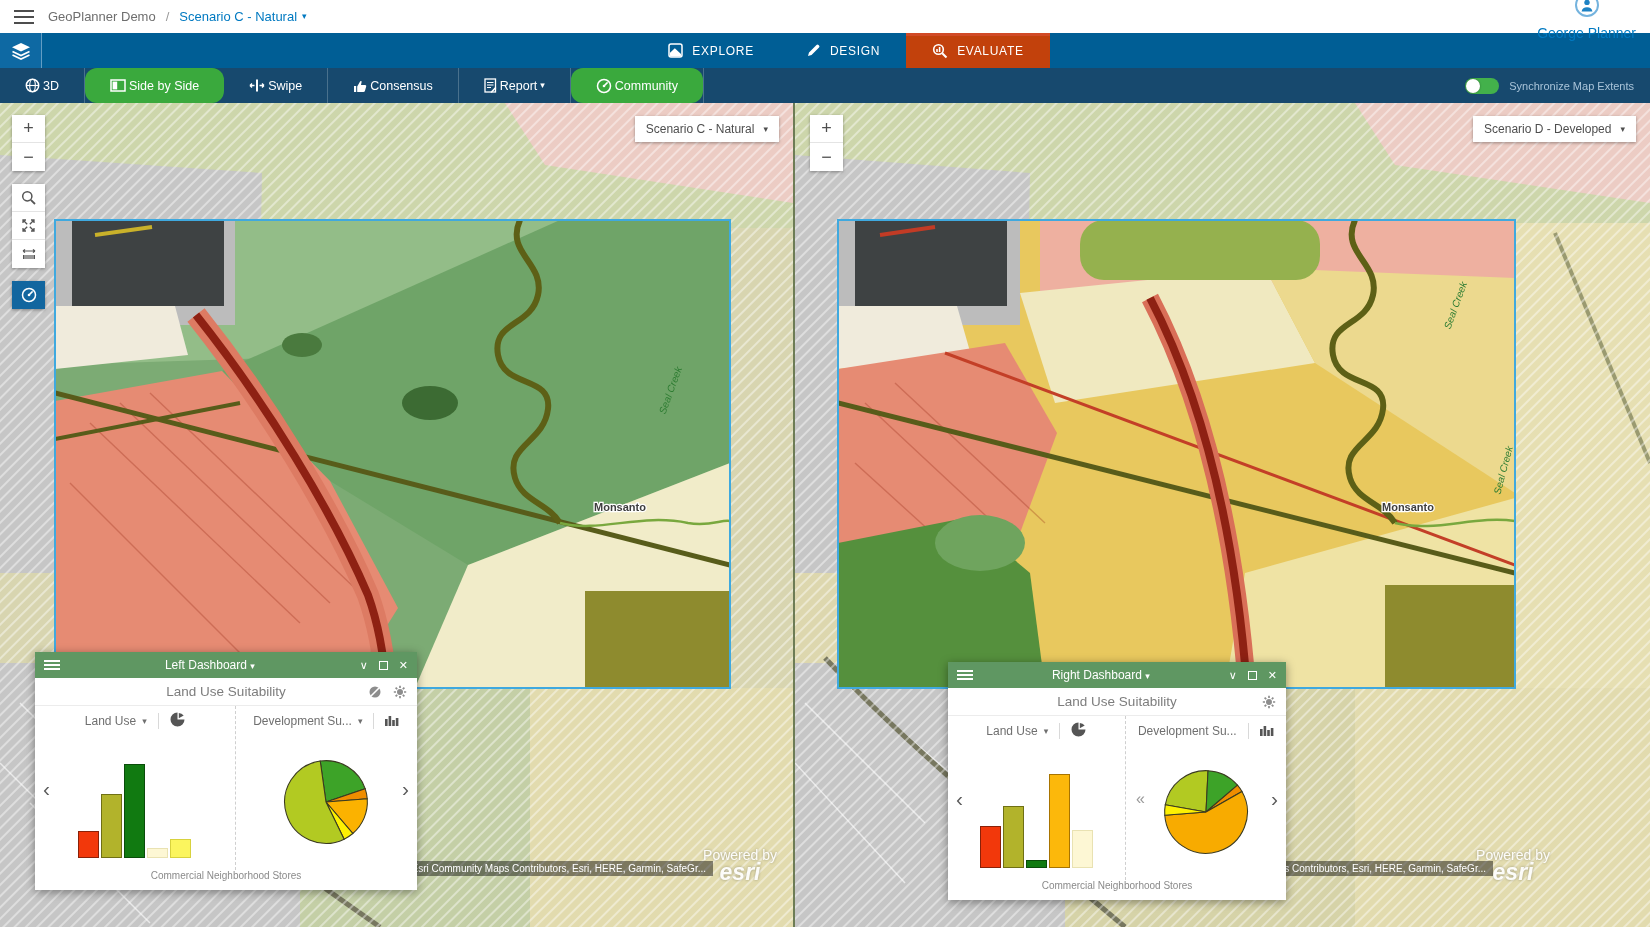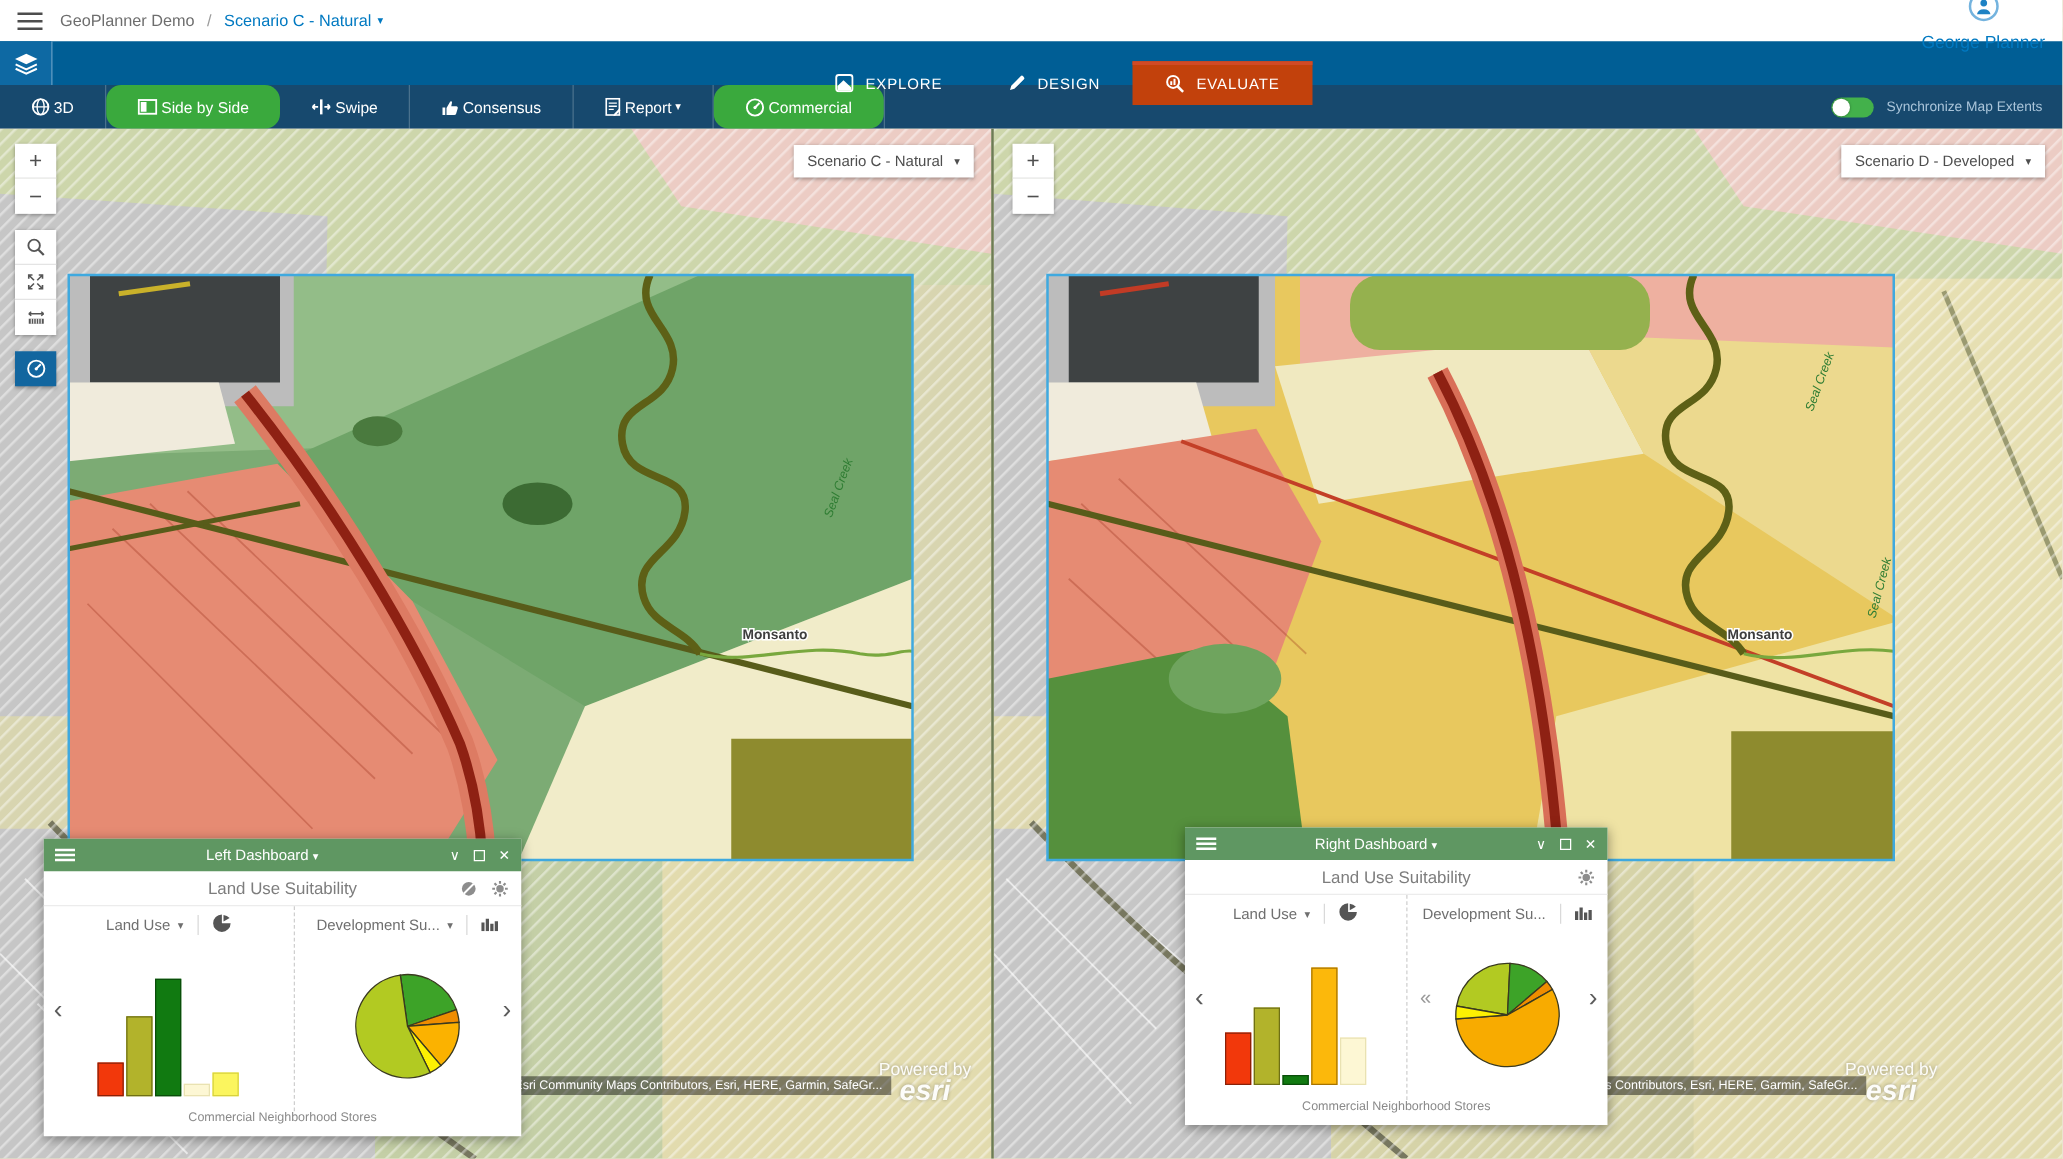--- a/index.html
+++ b/index.html
@@ -14,21 +14,21 @@
   .burger::after { content:""; position:absolute; left:0; right:0; top:4px; height:2px; background:#4d4d4d; }
   .crumb { font-size:13px; color:#6e6e6e; display:flex; align-items:center; gap:10px; }
   .crumb .sep { color:#9a9a9a; }
   .crumb-link { color:#0079c1; cursor:pointer; display:flex; align-items:center; gap:5px; }
   .caret { font-size:9px; line-height:1; }
   .user { margin-left:auto; display:flex; align-items:center; gap:8px; color:#0079c1; font-size:14px; cursor:pointer;flex-direction:column; }
   .avatar { width:24px; height:24px; border:2px solid #74b3de; border-radius:50%; display:flex; align-items:center; justify-content:center; overflow:hidden; }
   
   .navbar { height:35px; background:#005e95; display:flex; }
   .layers-btn { width:42px; height:100%; background:#0e69a3; border-right:1px solid rgba(255,255,255,.35); display:flex; align-items:center; justify-content:center; cursor:pointer; }
-  .tabs { display:flex; margin:16px auto; height:100%; }
+  .tabs { display:flex; margin:0 auto; height:100%; }
   .tab { display:flex; align-items:center; gap:9px; padding:0 26px; color:#fff; font-size:12px; letter-spacing:.7px; cursor:pointer; position:relative; }
   .tab.active { background:#c2410c; }
   .tab.active::before { content:""; position:absolute; top:0; left:0; right:0; height:3px; background:#d14a26; }
   
   .toolbar { height:35px; background:#17496e; display:flex; align-items:stretch; color:#fff; }
   .tbtn { display:flex; align-items:center; gap:3px; padding:0 25px; font-size:12.5px; cursor:pointer;border-radius:12px; }
   .tbtn.green { background:#3aa93d; }
   .vsep { width:1px; background:rgba(255,255,255,.22); }
   .tspacer { flex:1; }
   .sync { display:flex; align-items:center; gap:10px; padding-right:16px;text-align:center; }
@@ -55,21 +55,21 @@
   .map.left .attrib { right:80px; }
   .map.right .attrib { right:157px; }
   .esri-logo { position:absolute; bottom:44px; color:#fff; text-align:center; opacity:.92; z-index:2; text-shadow:0 0 3px rgba(0,0,0,.35); }
   .map.left .esri-logo { right:16px; }
   .map.right .esri-logo { right:100px; }
   .esri-logo .pb { font-size:14px; }
   .esri-logo .esri { font-size:23px; font-weight:bold; font-style:italic; line-height:.85; }
   .scalebar { position:absolute; left:55px; bottom:53px; z-index:2; }
   
   .dash { position:absolute; background:#fff; box-shadow:0 2px 9px rgba(0,0,0,.4); display:flex; flex-direction:column; z-index:6; }
-  #dashL { left:35px; top:652px; width:382px; height:238px;margin-top:19px; }
+  #dashL { left:35px; top:652px; width:382px; height:238px; }
   #dashR { left:948px; top:662px; width:338px; height:238px; }
   .dash-head { height:26px; background:#5f9762; display:flex; align-items:center; color:#fff; padding:0 9px; gap:8px; flex:none; }
   .pburger { width:16px; height:10px; border-top:2px solid #fff; border-bottom:2px solid #fff; position:relative; cursor:pointer; }
   .pburger::after { content:""; position:absolute; left:0; right:0; top:2px; height:2px; background:#fff; }
   .dash-title-wrap { flex:1; text-align:center; font-size:12px; cursor:pointer; }
   .dash-ctrl { display:flex; gap:11px; align-items:center; font-size:11px; }
   .dash-ctrl span { cursor:pointer; }
   .sq { width:9px; height:9px; border:1.5px solid #fff; display:inline-block; }
   .dash-row { height:28px; display:flex; align-items:center; color:#7d7d7d; font-size:13.5px; border-bottom:1px solid #ececec; position:relative; flex:none; }
   .dash-row-title { flex:1; text-align:center; }
@@ -192,21 +192,21 @@
     <span>Report</span>
     <span class="caret">▾</span>
   </div>
   <div class="vsep"></div>
   <div class="tbtn green">
     <svg width="16" height="16" viewBox="0 0 16 16">
         <circle cx="8" cy="8" r="6.5" fill="none" stroke="#fff" stroke-width="1.5"></circle>
         <path d="M8,8 L11.6,4.4" stroke="#fff" stroke-width="1.6"></path>
         <circle cx="8" cy="8" r="1.3" fill="#fff"></circle>
       </svg>
-    <span>Commercial</span>
+    <span>Community</span>
   </div>
   <div class="vsep"></div>
   <div class="tspacer"></div>
   <div class="sync">
     <span class="switch">
         <span class="knob"></span>
       </span>
     <span class="sync-label">Synchronize Map Extents</span>
   </div>
 </div>

